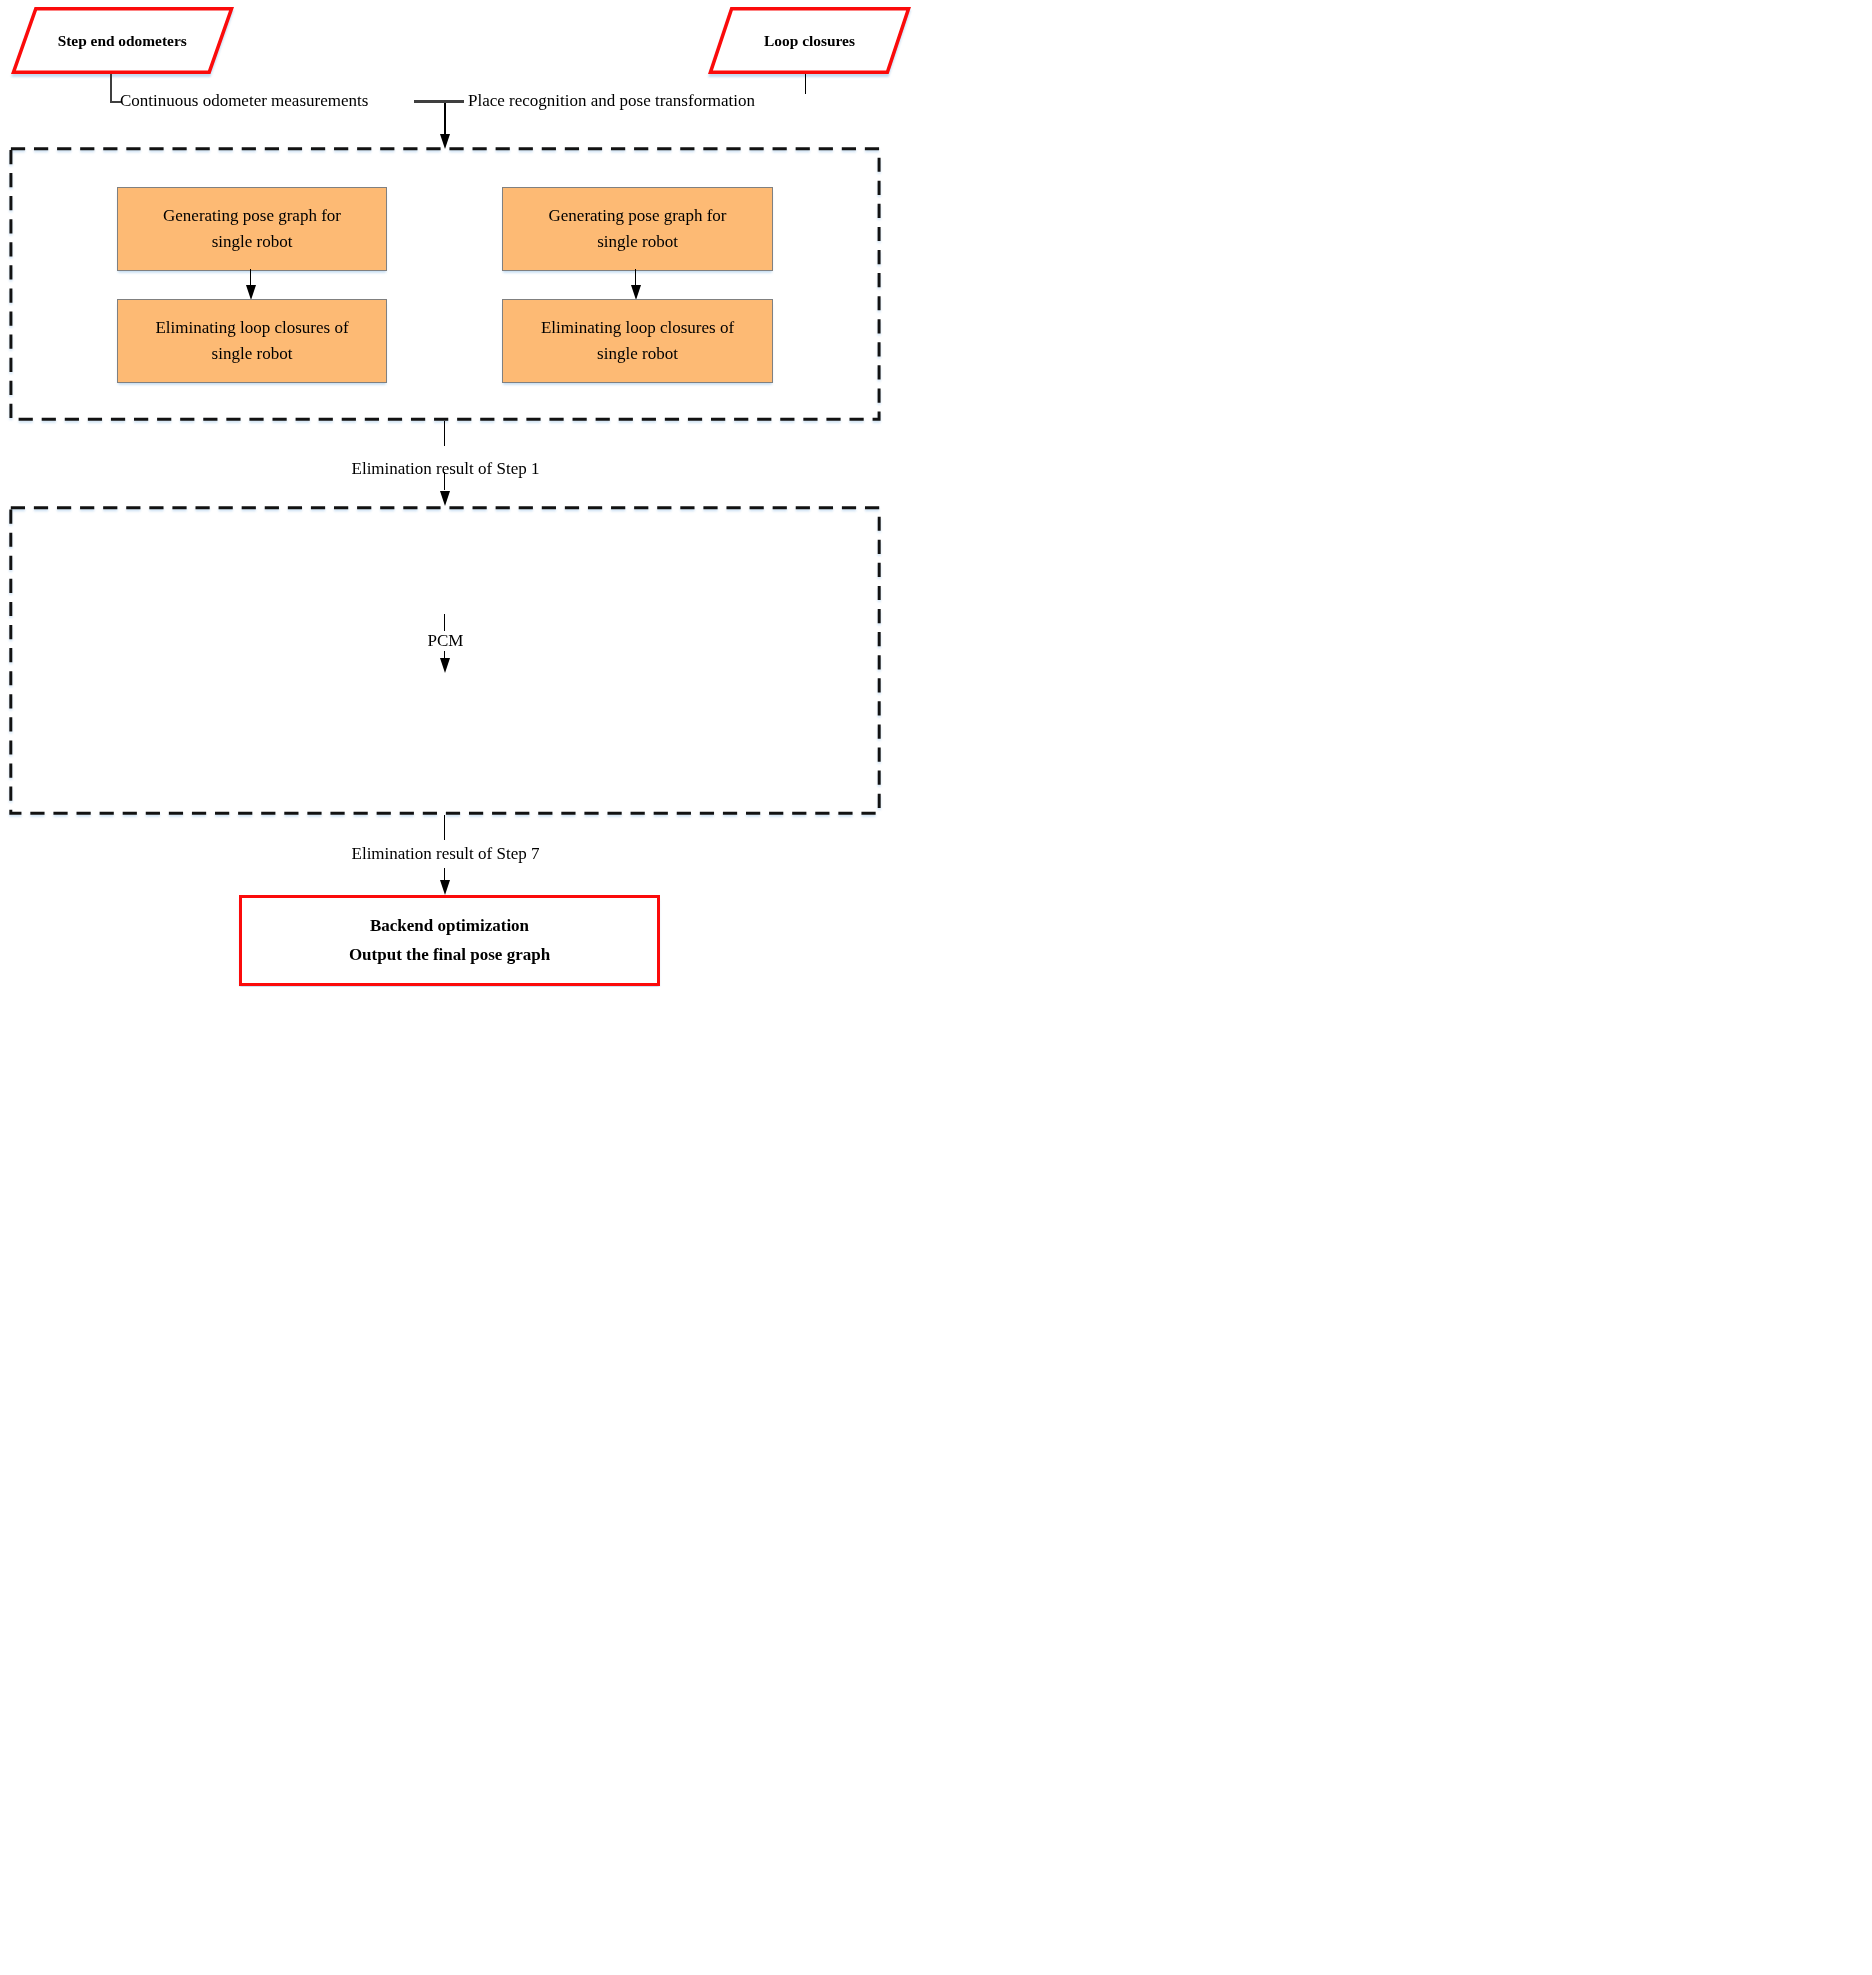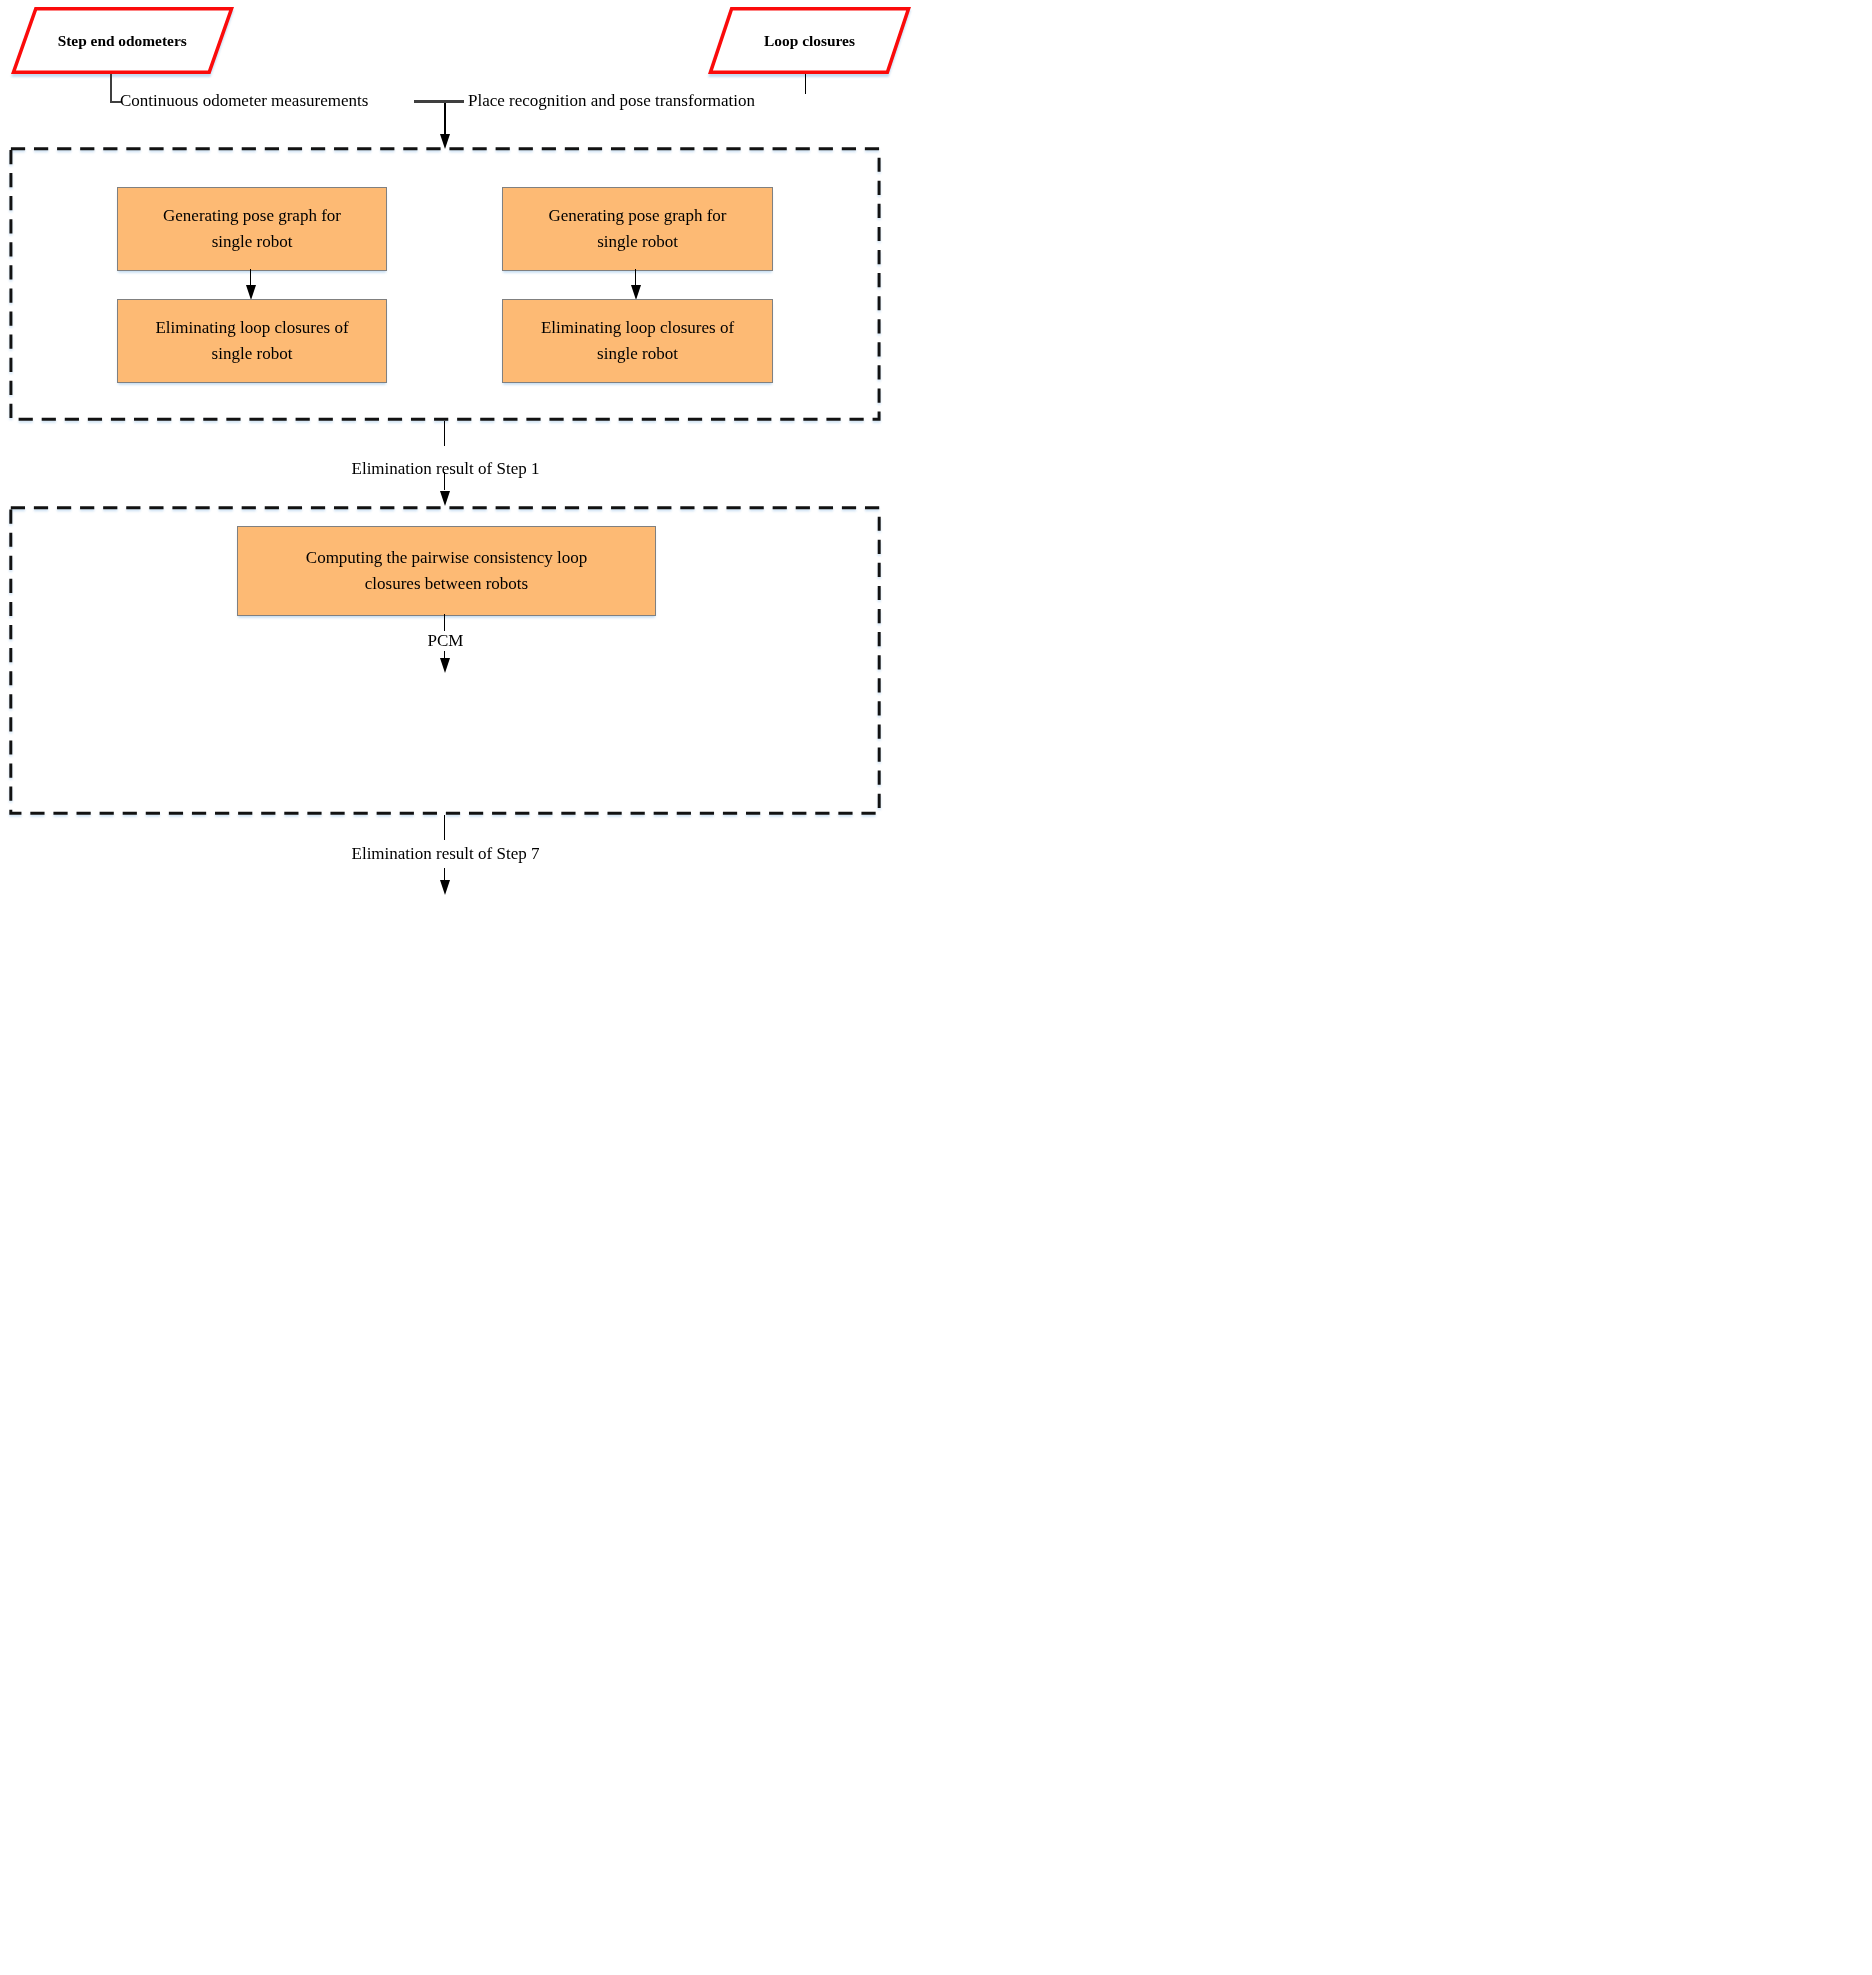--- a/index.html
+++ b/index.html
@@ -104,29 +104,29 @@
   <div class="edge-label centered" style="left:268px;top:447px;width:355px;margin-top:12px;">Elimination result of Step 1</div>
   <div class="vline" style="left:444px;top:472px;height:18px;width:1.2px;"></div>
   <div class="arrowhead" style="left:440px;top:491px;"></div>
 
   <div class="dashedbox" style="left:9px;top:506px;">
     <svg width="872" height="309" viewBox="0 0 1473 522">
       <rect x="3" y="3" width="1467" height="516" fill="none" stroke="#121212" stroke-width="5" stroke-dasharray="24 15"></rect>
     </svg>
   </div>
 
-  <div class="node" style="left:237px;top:526px;width:417px;height:88px;">Computing the pairwise consistency loop
-closures between robots</div>
 
   <div class="vline" style="left:444px;top:614px;height:16.6px;width:1.2px;"></div>
   <div class="edge-label centered" style="left:410px;top:631px;width:71px;">PCM</div>
   <div class="vline" style="left:444px;top:651px;height:8.3px;width:1.2px;"></div>
   <div class="arrowhead" style="left:440px;top:658px;"></div>
 
 
   <div class="vline" style="left:444px;top:815px;height:25.4px;width:1.2px;"></div>
   <div class="edge-label centered" style="left:268px;top:844px;width:355px;">Elimination result of Step 7</div>
   <div class="vline" style="left:444px;top:868px;height:14px;width:1.2px;"></div>
   <div class="arrowhead" style="left:440px;top:880px;"></div>
 
+  <div class="node-red" style="left:239px;top:895px;width:415px;height:85px;">Backend optimization
+Output the final pose graph</div>
 
 </div>
 
 
 </body></html>

